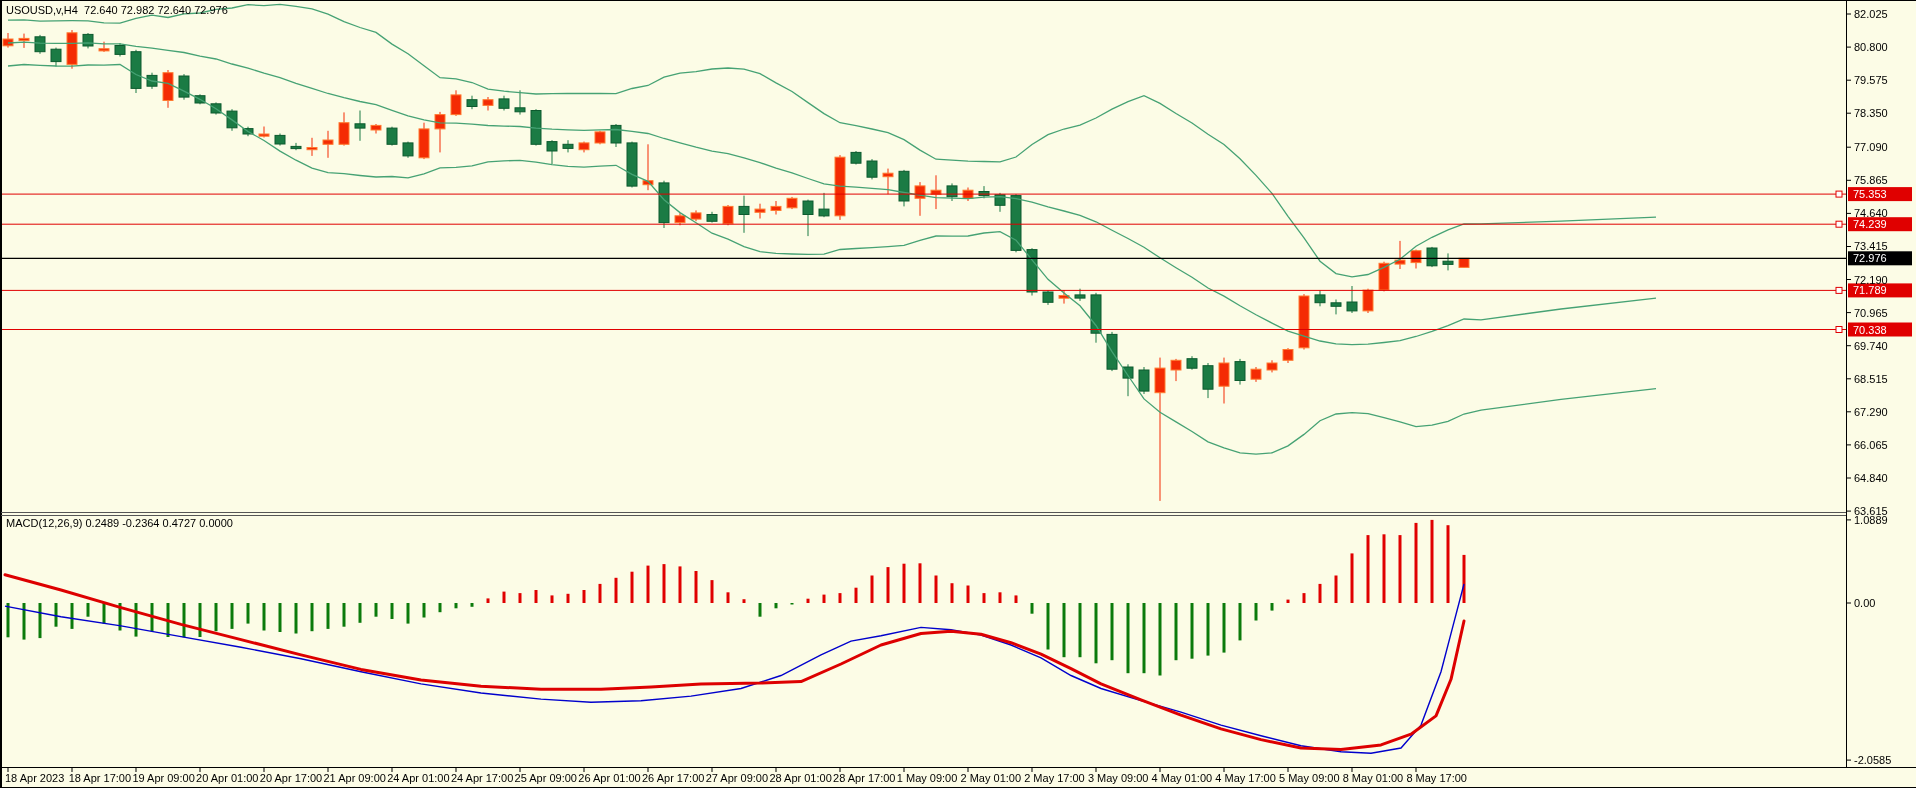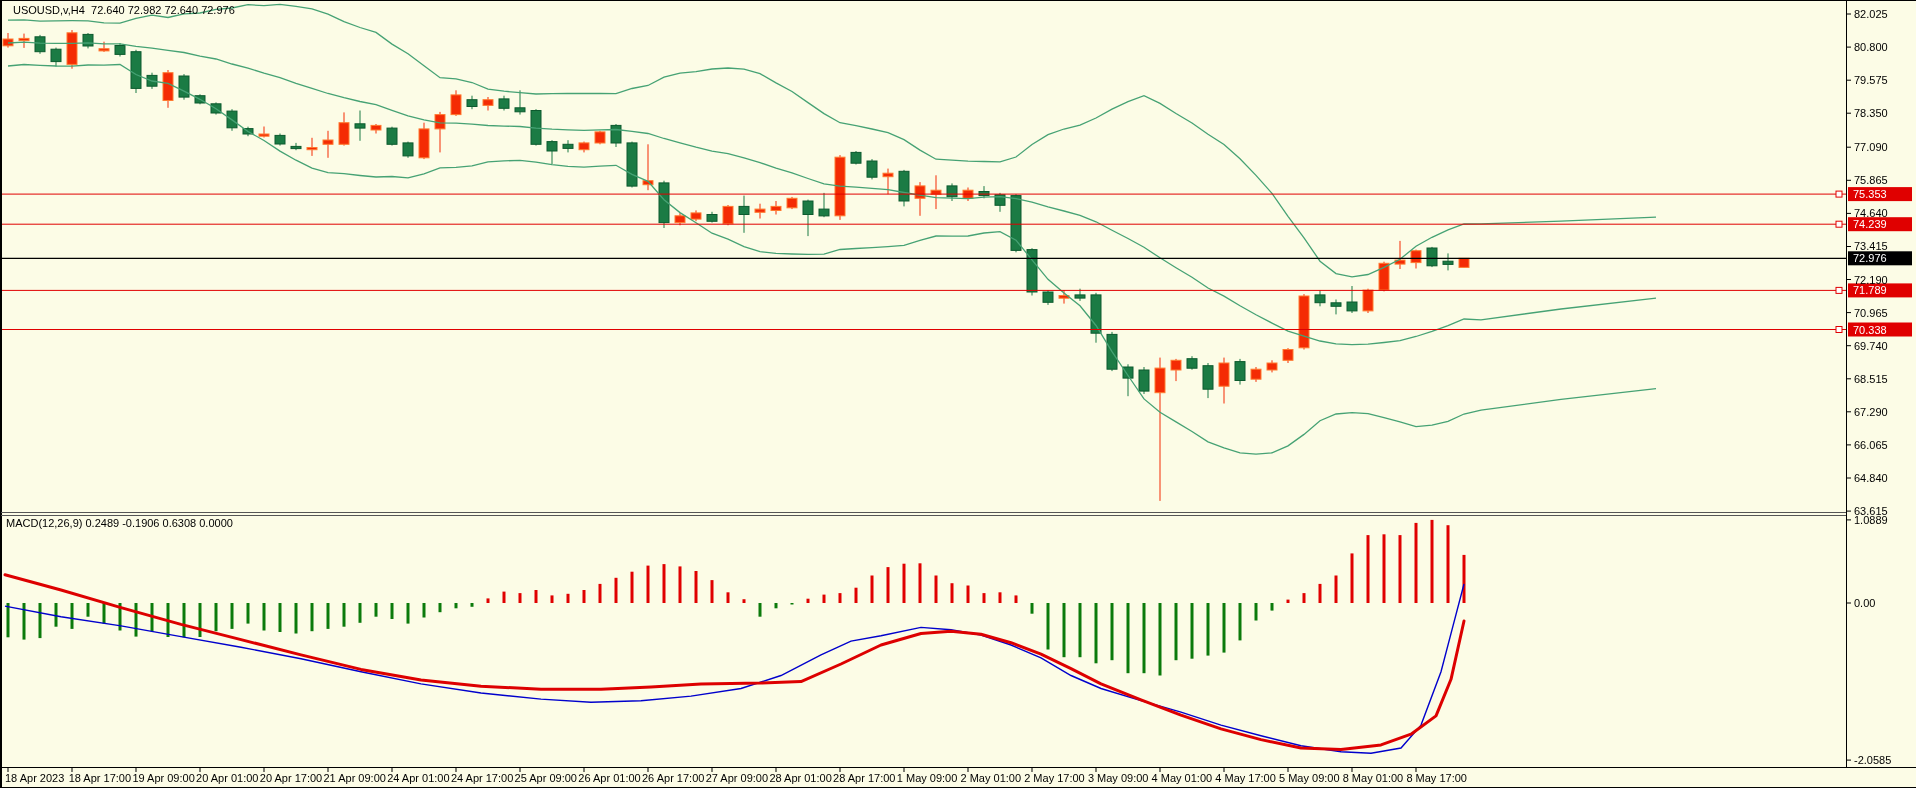--- a/index.html
+++ b/index.html
@@ -1,21 +1,21 @@
 <!DOCTYPE html>
 <html><head>
 <meta charset="utf-8">
 <style>
   html,body{margin:0;padding:0;background:#FCFCE6;}
   body{font-family:"Liberation Sans", sans-serif;}
   #wrap{position:relative;width:1916px;height:788px;background:#FCFCE6;overflow:hidden;
         border-top:1px solid #000;border-left:1px solid #000;border-bottom:1px solid #000;box-sizing:border-box;}
   #chart{position:absolute;left:0;top:0;}
   .overlay-label{position:absolute;font-size:11px;color:#000;white-space:pre;z-index:5;}
-  #title-label{left:12px;top:3px;}
+  #title-label{left:5px;top:3px;}
   #macd-label{left:5px;top:516px;}
 </style>
 </head>
 <body>
 
 <div id="wrap">
   <svg id="chart" width="1916" height="788" xmlns="http://www.w3.org/2000/svg">
       <rect x="0" y="0" width="1916" height="788" fill="#FCFCE6"></rect>
       <line x1="0.5" y1="0" x2="0.5" y2="788" stroke="#000"></line>
       <line x1="1845.5" y1="0" x2="1845.5" y2="766" stroke="#000"></line>
@@ -401,14 +401,14 @@
       <line x1="1223" y1="767" x2="1223" y2="771" stroke="#000"></line>
       <text x="1214.3" y="781" text-anchor="start" font-family="&quot;Liberation Sans&quot;, sans-serif" font-size="11" fill="#000000" font-weight="normal">4 May 17:00</text>
       <line x1="1287" y1="767" x2="1287" y2="771" stroke="#000"></line>
       <text x="1278" y="781" text-anchor="start" font-family="&quot;Liberation Sans&quot;, sans-serif" font-size="11" fill="#000000" font-weight="normal">5 May 09:00</text>
       <line x1="1351" y1="767" x2="1351" y2="771" stroke="#000"></line>
       <text x="1341.7" y="781" text-anchor="start" font-family="&quot;Liberation Sans&quot;, sans-serif" font-size="11" fill="#000000" font-weight="normal">8 May 01:00</text>
       <line x1="1415" y1="767" x2="1415" y2="771" stroke="#000"></line>
       <text x="1405.4" y="781" text-anchor="start" font-family="&quot;Liberation Sans&quot;, sans-serif" font-size="11" fill="#000000" font-weight="normal">8 May 17:00</text>
     </svg>
   <div class="overlay-label" id="title-label">USOUSD,v,H4  72.640 72.982 72.640 72.976</div>
-  <div class="overlay-label" id="macd-label">MACD(12,26,9) 0.2489 -0.1906 0.6308 0.0000</div>
+  <div class="overlay-label" id="macd-label">MACD(12,26,9) 0.2489 -0.2364 0.4727 0.0000</div>
 </div>
 
 </body></html>

